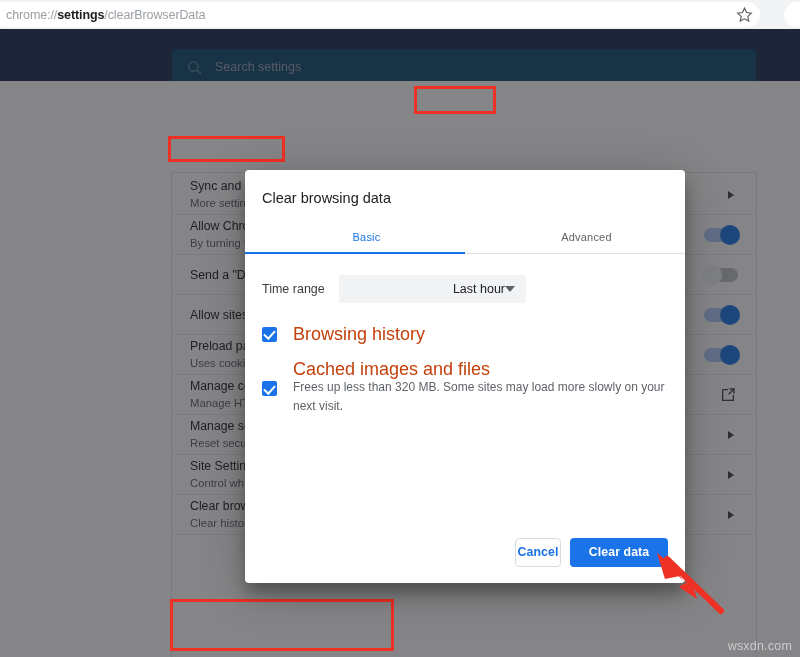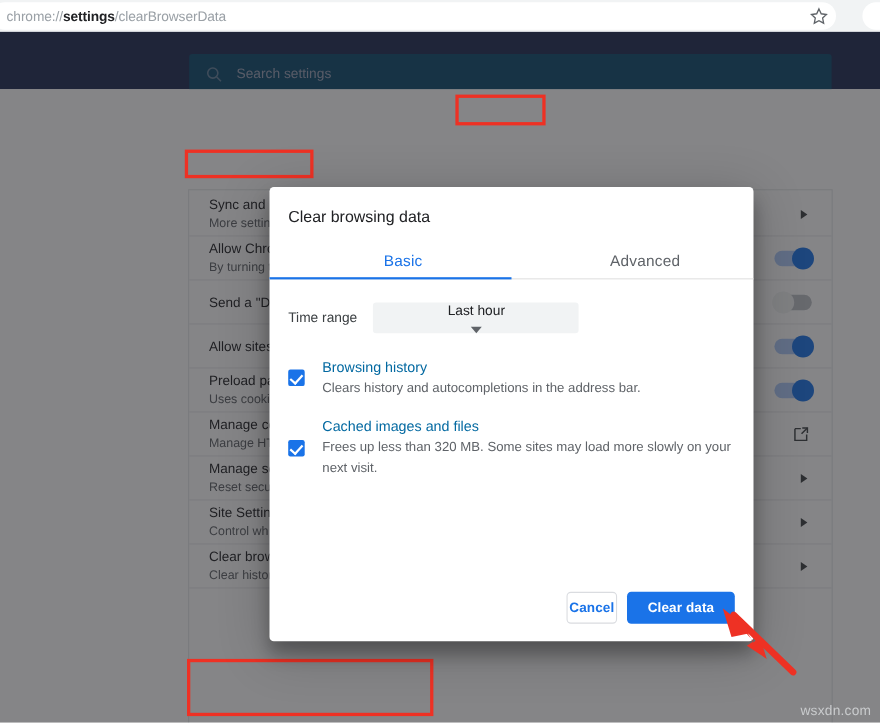--- a/index.html
+++ b/index.html
@@ -127,57 +127,57 @@
   }
   .dlg-title {
     font-size: 14.5px; color: #202124; padding: 15px 0 0 17px; line-height: 26px;
   }
   .dlg-tabs {
     display: flex; height: 34px; margin-top: 9px;
     border-bottom: 1px solid #e0e0e0; position: relative;
   }
   .dlg-tab {
     flex: 1; display: flex; align-items: center; justify-content: center;
-    font-size: 14px; color: #5f6368; font-weight: 500; letter-spacing: .2px; margin-left: 23px;
+    font-size: 11px; color: #5f6368; font-weight: 500; letter-spacing: .2px; margin-left: 23px;
   }
   .dlg-tab.active { color: #1a73e8; }
   .tab-underline {
     position: absolute; left: 0; bottom: -1px; width: 50%; height: 2px;
     background: #1a73e8;
   }
   .dlg-body { flex: 1; padding: 0 17px; position: relative; }
   .timerange-row {
     display: flex; align-items: center; margin-top: 21px; height: 28px;
   }
   .timerange-label { font-size: 12.5px; color: #3c4043; width: 77px; }
   .select {
     width: 187px; height: 28px; background: #f1f3f4; border-radius: 3px;
-    display: flex; align-items: center; justify-content: space-between;
-    padding: 0 11px 0 12px; font-size: 12.5px; color: #202124; flex-direction: column;
+    display: flex; align-items: center; justify-content: flex-end;
+    padding: 0 11px 0 12px; font-size: 12.5px; color: #202124;
   }
   .sel-caret {
     width: 0; height: 0;
     border-left: 5px solid transparent; border-right: 5px solid transparent;
     border-top: 6px solid #5f6368;
   }
   .check-item { display: flex; margin-top: 17px; }
   .check-item.c1 { margin-top: 22px; }
   .cbox {
     width: 15px; height: 15px; border-radius: 2px; background: #1a73e8;
     flex: none; position: relative; margin-right: 16px;
   }
   .cbox::after {
     content: ""; position: absolute; left: 4px; top: 1.5px;
     width: 5px; height: 9px; border: solid #ffffff;
     border-width: 0 2px 2px 0; transform: rotate(42deg);
   }
   .cbox.mid { align-self: center; }
   .cbox.low { align-self: flex-start; margin-top: 21px; }
   .ci-texts { flex: 1; }
-  .ci-title { font-size: 13px; color: #0369a1; line-height: 18px; }
+  .ci-title { font-size: 18px; color: #c2410c; line-height: 18px; }
   .ci-sub { font-size: 12px; color: #5f6368; line-height: 19px; }
   .dlg-actions {
     height: 62px; display: flex; align-items: center; justify-content: flex-end;
     gap: 9px; padding-right: 17px;
   }
   .btn {
     height: 29px; border-radius: 4px; font-size: 12.3px; font-weight: 600;
     display: flex; align-items: center; justify-content: center;
     letter-spacing: .1px;
   }
@@ -335,21 +335,20 @@
         <div class="select">
           <span>Last hour</span>
           <span class="sel-caret"></span>
         </div>
       </div>
 
       <div class="check-item c1">
         <div class="cbox mid"></div>
         <div class="ci-texts">
           <div class="ci-title">Browsing history</div>
-          <div class="ci-sub">Clears history and autocompletions in the address bar.</div>
         </div>
       </div>
 
 
       <div class="check-item">
         <div class="cbox low"></div>
         <div class="ci-texts">
           <div class="ci-title">Cached images and files</div>
           <div class="ci-sub">Frees up less than 320 MB. Some sites may load more slowly on your next visit.</div>
         </div>

